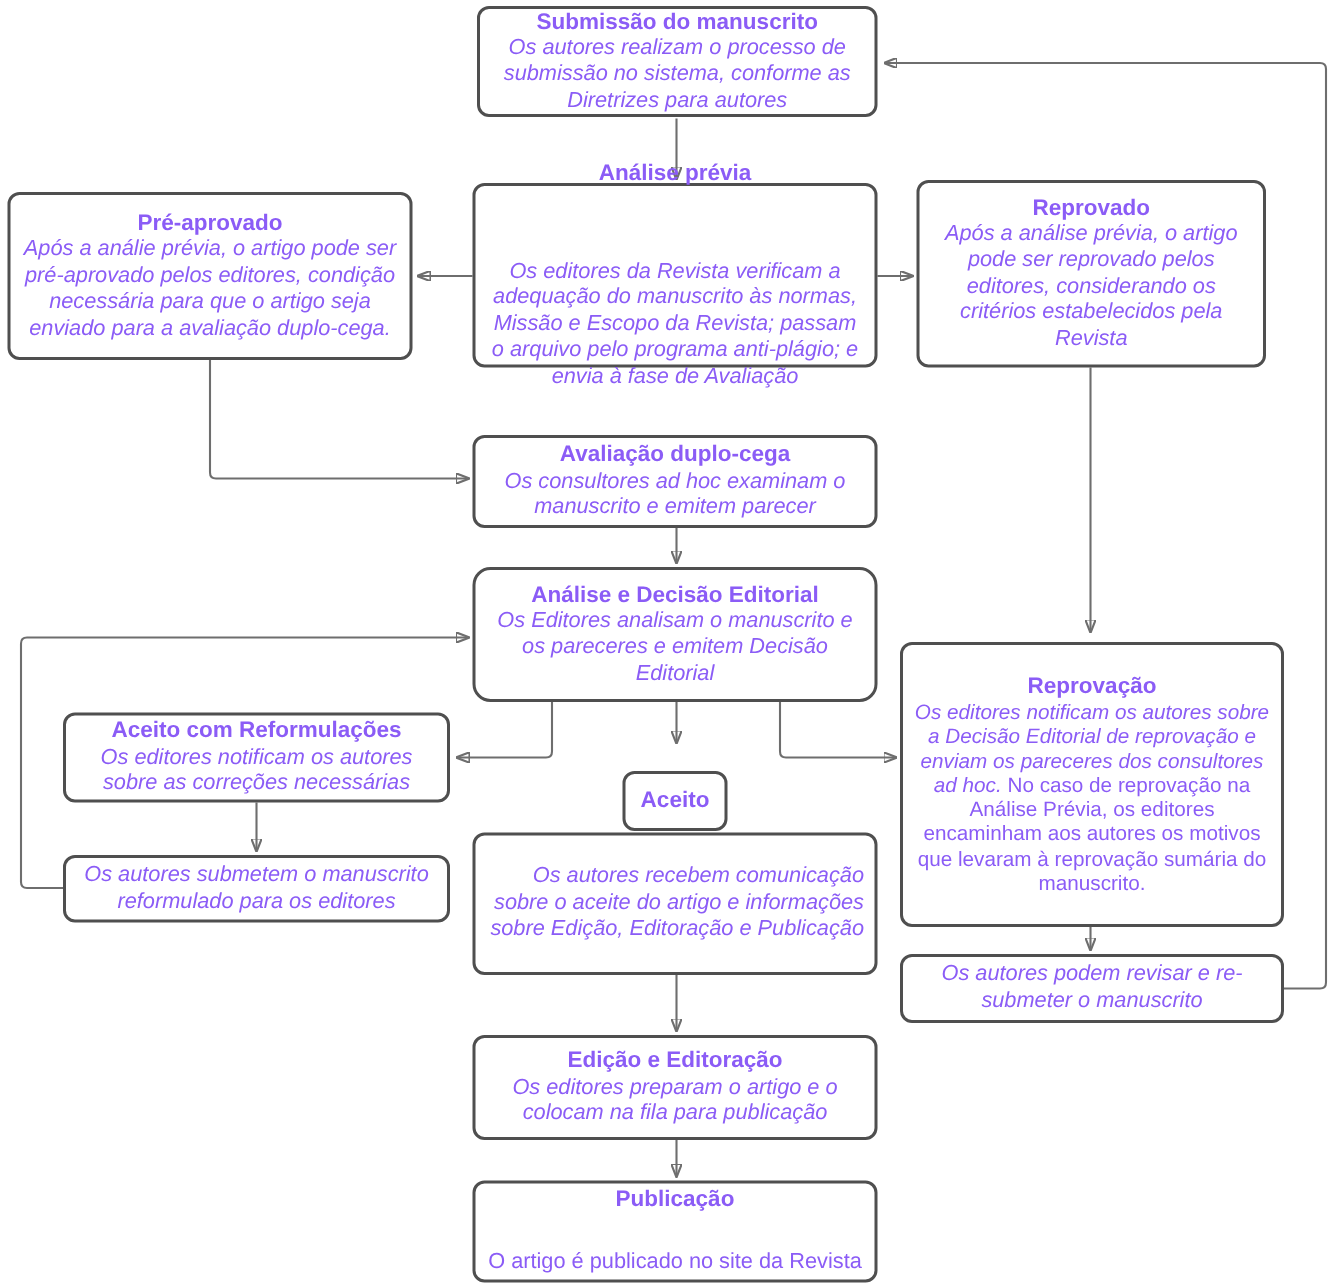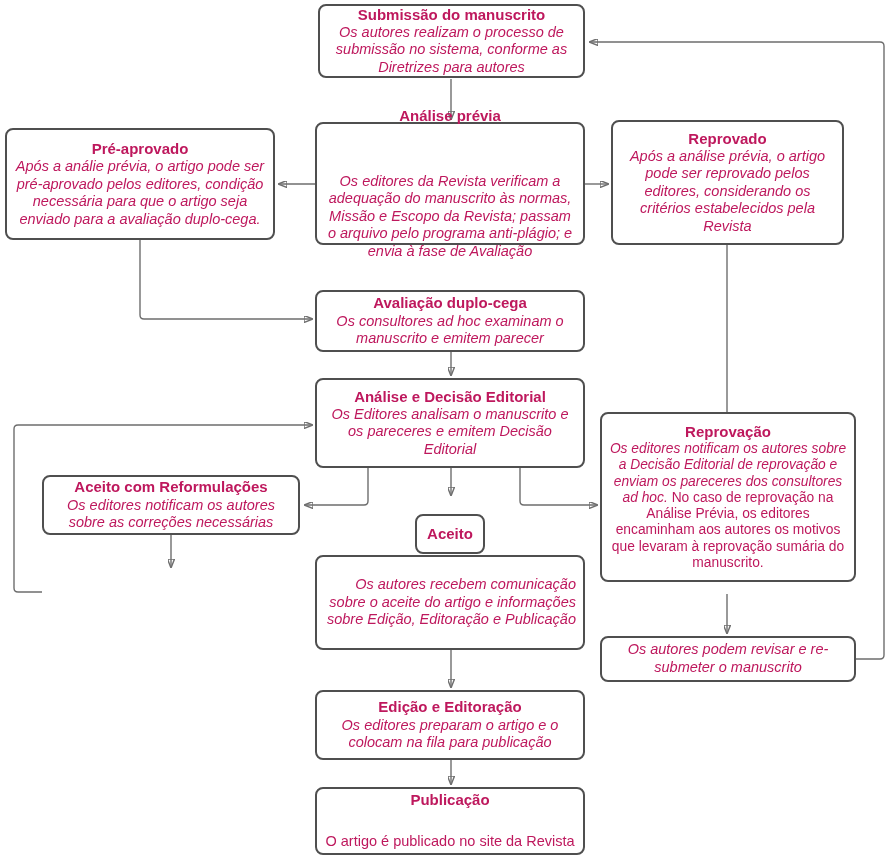--- a/index.html
+++ b/index.html
@@ -1,37 +1,37 @@
 <!DOCTYPE html>
 <html><head>
 <meta charset="utf-8">
 <style>
   html,body{margin:0;padding:0;background:#fff;}
   .canvas{position:relative;width:886px;height:858px;background:#fff;
-          font-family:"Liberation Sans",sans-serif;color:#be185d;overflow:hidden;}
+          font-family:"Liberation Sans",sans-serif;color:#8b5cf6;overflow:hidden;}
   svg.edges{position:absolute;left:0;top:0;width:886px;height:858px;pointer-events:none;}
   svg.edges path{fill:none;stroke:#6e6e6e;stroke-width:1.4;}
   .node{position:absolute;box-sizing:border-box;border:2px solid #4f4f4f;border-radius:8px;
         background:#fff;display:flex;flex-direction:column;align-items:center;justify-content:center;
         text-align:center;padding:3px 7px;}
   .node-title{font-weight:bold;font-size:15px;line-height:1.22;}
   .node-body{font-size:14.5px;line-height:1.21;}
   .italic{font-style:italic;}
 
   #n-submissao{left:318px;top:4px;width:267px;height:74px;}
   #n-analise-previa{left:315px;top:122px;width:270px;height:123px;gap:48px;}
   #n-pre-aprovado{left:5px;top:128px;width:270px;height:112px;}
   #n-reprovado{left:611px;top:120px;width:233px;height:125px;}
   #n-avaliacao{left:315px;top:290px;width:270px;height:62px;}
-  #n-analise-decisao{left:315px;top:378px;width:270px;height:90px;}
+  #n-analise-decisao{left:315px;top:378px;width:270px;height:90px;border-radius:12px;}
   #n-aceito-reform{left:42px;top:475px;width:258px;height:60px;}
   #n-submetem{left:42px;top:570px;width:258px;height:45px;}
   #n-aceito{left:415px;top:498px;width:70px;height:40px;margin-top:16px;}
   #n-recebem{left:315px;top:555px;width:270px;height:95px;text-align:right;}
-  #n-reprovacao{left:600px;top:412px;width:256px;height:170px;}
+  #n-reprovacao{left:600px;top:428px;width:256px;height:190px;}
   #n-reprovacao .node-body{font-size:13.8px;line-height:1.18;}
   #n-revisar{left:600px;top:636px;width:256px;height:46px;text-align:center;}
   #n-edicao{left:315px;top:690px;width:270px;height:70px;}
   #n-publicacao{left:315px;top:787px;width:270px;height:68px;gap:24px;}
 </style>
 </head>
 <body>
 
 <div class="canvas">
 
@@ -87,20 +87,23 @@
   <div class="node" id="n-analise-decisao">
     <div class="node-title">Análise e Decisão Editorial</div>
     <div class="node-body italic">Os Editores analisam o manuscrito e os pareceres e emitem Decisão Editorial</div>
   </div>
 
   <div class="node" id="n-aceito-reform">
     <div class="node-title">Aceito com Reformulações</div>
     <div class="node-body italic">Os editores notificam os autores sobre as correções necessárias</div>
   </div>
 
+  <div class="node" id="n-submetem">
+    <div class="node-body italic">Os autores submetem o manuscrito reformulado para os editores</div>
+  </div>
 
   <div class="node" id="n-aceito">
     <div class="node-title">Aceito</div>
   </div>
 
   <div class="node" id="n-recebem">
     <div class="node-body italic">Os autores recebem comunicação sobre o aceite do artigo e informações sobre Edição, Editoração e Publicação</div>
   </div>
 
   <div class="node" id="n-reprovacao">

